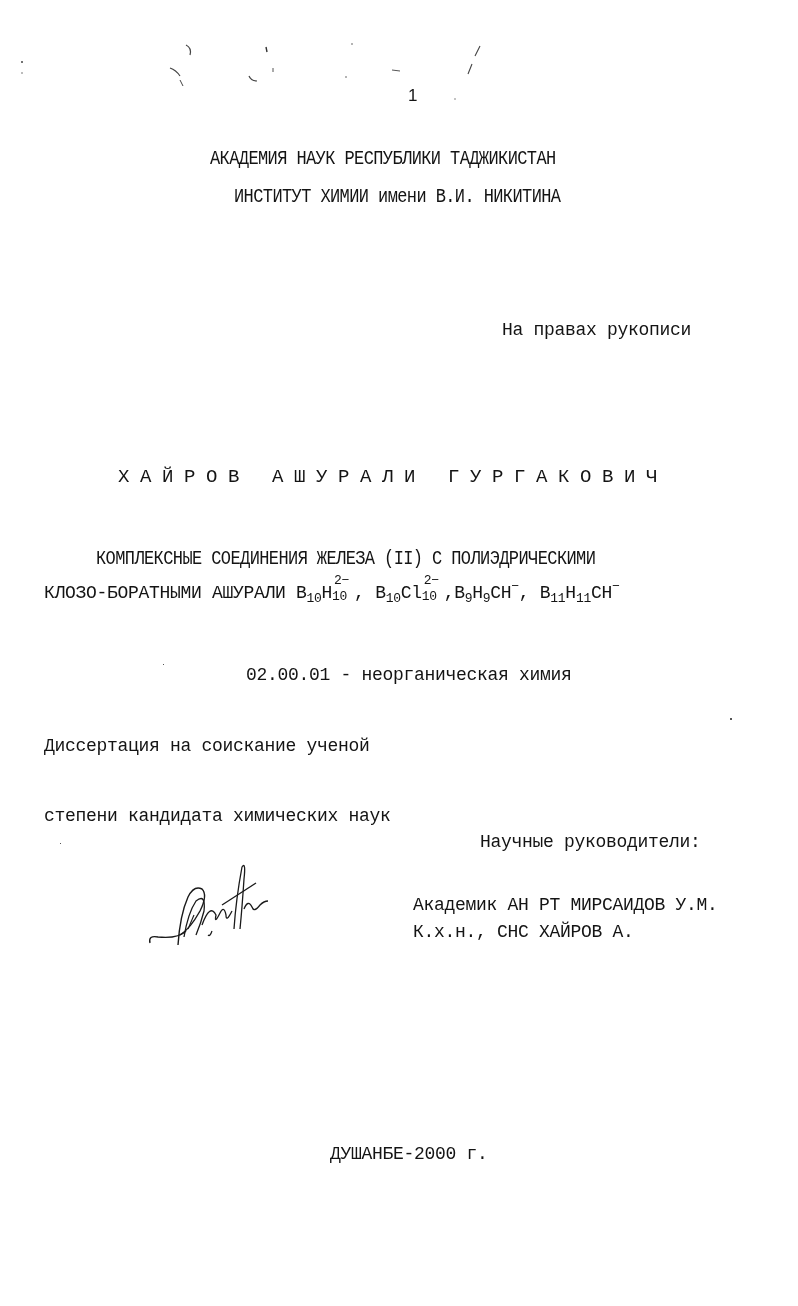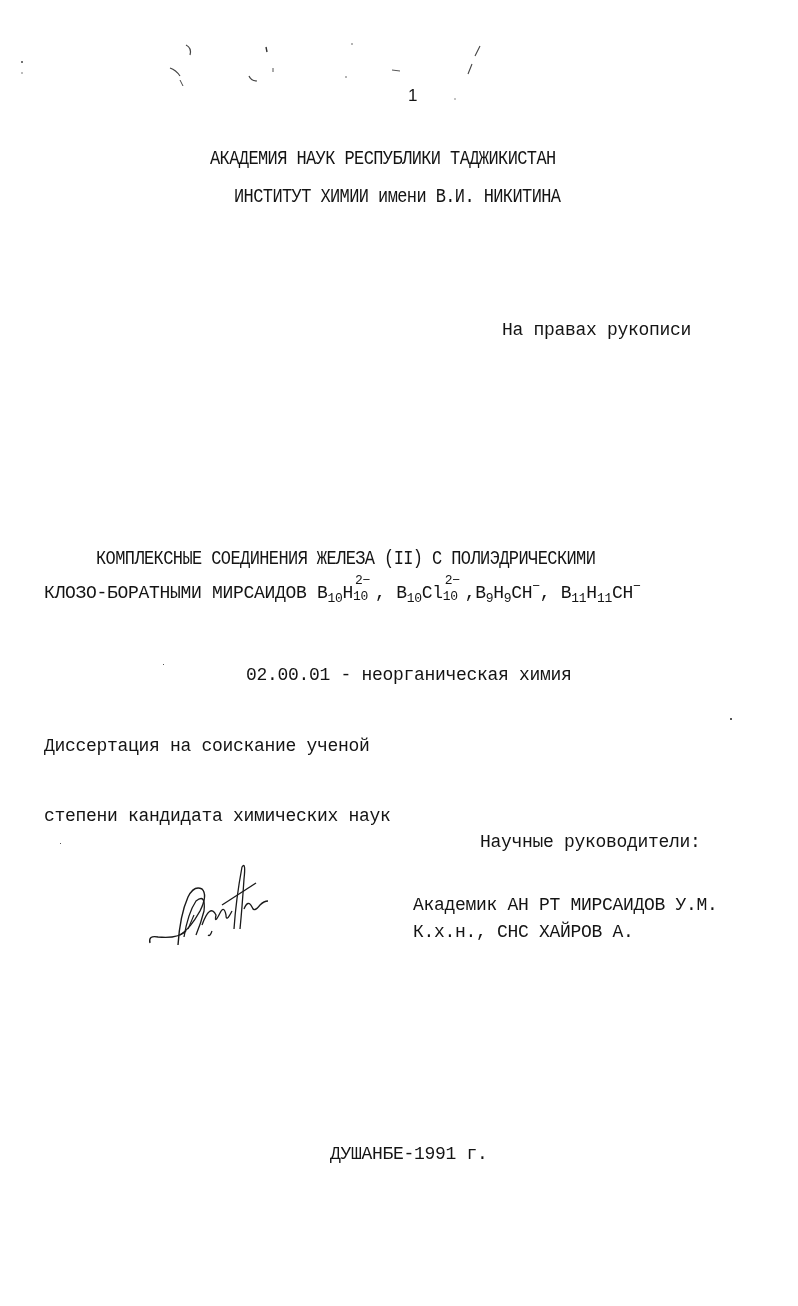--- a/index.html
+++ b/index.html
@@ -118,25 +118,26 @@
     <circle cx="455" cy="99" r="0.8" fill="#777"></circle>
   </svg>
 
   <div class="line page-number">1</div>
 
   <div class="line caps org-1">АКАДЕМИЯ НАУК РЕСПУБЛИКИ ТАДЖИКИСТАН</div>
   <div class="line caps org-2">ИНСТИТУТ ХИМИИ имени В.И. НИКИТИНА</div>
 
   <div class="line rights">На правах рукописи</div>
 
+  <div class="line author">ХАЙРОВ АШУРАЛИ ГУРГАКОВИЧ</div>
 
   <div class="line caps title-1">КОМПЛЕКСНЫЕ СОЕДИНЕНИЯ ЖЕЛЕЗА (II) С ПОЛИЭДРИЧЕСКИМИ</div>
 
   <div class="line title-2 formula">
-    <span class="caps-inline">КЛОЗО-БОРАТНЫМИ МИРСАИДОВ</span>
+    <span class="caps-inline">КЛОЗО-БОРАТНЫМИ АШУРАЛИ</span>
     <span><span>B</span><sub>10</sub><span>H</span><span class="stack"><span class="s-up">2−</span><span class="s-down">10</span></span><span>,</span></span>
     <span><span>B</span><sub>10</sub><span>Cl</span><span class="stack"><span class="s-up">2−</span><span class="s-down">10</span></span><span>,</span></span><span><span>B</span><sub>9</sub><span>H</span><sub>9</sub><span>CH</span><sup>−</sup><span>,</span></span>
     <span><span>B</span><sub>11</sub><span>H</span><sub>11</sub><span>CH</span><sup>−</sup></span>
   </div>
 
   <div class="line specialty">02.00.01 - неорганическая химия</div>
 
   <div class="line diss-1">Диссертация на соискание ученой</div>
   <div class="line diss-2">степени кандидата химических наук</div>
 
@@ -149,18 +150,18 @@
     <path d="M38 90 q2 -30 10 -48 q6 -12 14 -8 q6 6 -2 22 q-10 18 -20 24" stroke="#1a1a1a" stroke-width="1.4" fill="none"></path>
     <path d="M44 82 q4 -24 12 -36 q10 -8 8 10 q-3 12 -8 24" stroke="#1a1a1a" stroke-width="1.3" fill="none"></path>
     <path d="M62 70 q8 -22 14 -10 q-2 10 4 -2 q4 -8 6 2 q0 8 6 -4" stroke="#1a1a1a" stroke-width="1.3" fill="none"></path>
     <path d="M94 74 q2 -30 8 -62 q4 -6 2 12 q-2 30 -4 50" stroke="#1a1a1a" stroke-width="1.3" fill="none"></path>
     <path d="M82 50 l34 -22" stroke="#1a1a1a" stroke-width="1.3" fill="none"></path>
     <path d="M104 54 q4 -10 8 -2 q2 6 8 -2 q4 -4 8 -4" stroke="#1a1a1a" stroke-width="1.3" fill="none"></path>
     <path d="M72 76 q-2 6 -4 4" stroke="#1a1a1a" stroke-width="1.2" fill="none"></path>
     <path d="M54 60 l-6 14" stroke="#1a1a1a" stroke-width="1.1" fill="none"></path>
   </svg>
 
-  <div class="line city">ДУШАНБЕ-1991 г.</div>
+  <div class="line city">ДУШАНБЕ-2000 г.</div>
 
   <div class="speck-dot" style="left:730px;top:718px;"></div>
   <div class="speck-dot" style="left:163px;top:664px;width:1px;height:1px;"></div>
   <div class="speck-dot" style="left:60px;top:843px;width:1px;height:1px;"></div>
 </div>
 
 </body></html>

